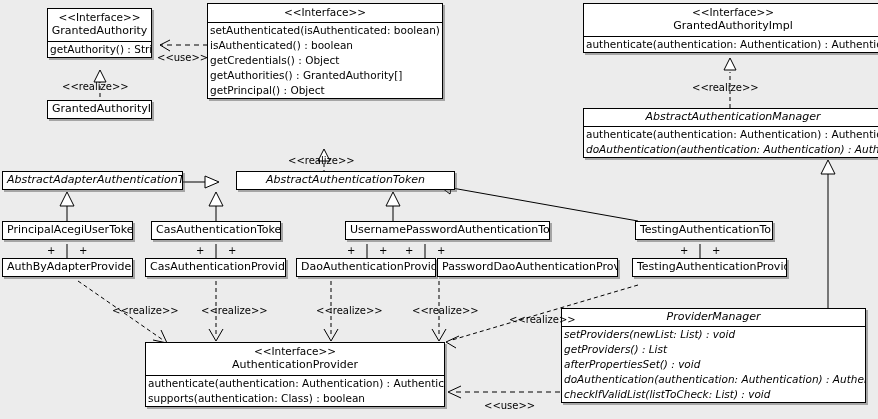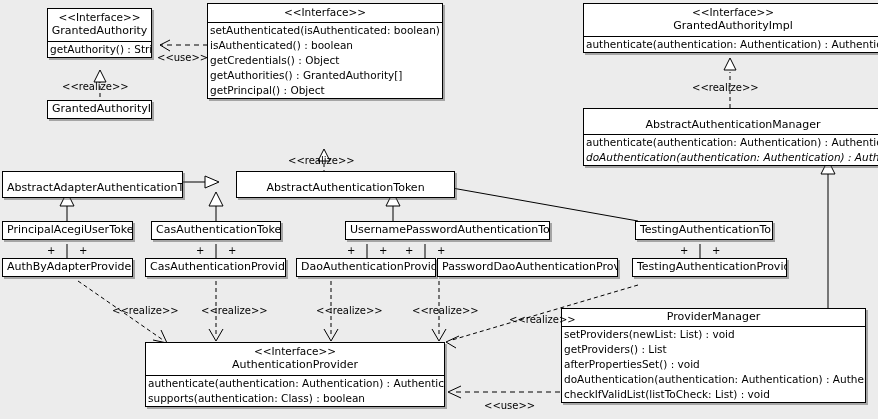--- a/index.html
+++ b/index.html
@@ -49,22 +49,22 @@
     white-space: nowrap;
   }
   .uml-head .cname {
     display: block;
     font-size: 11px;
     line-height: 14px;
     color: #000;
     white-space: nowrap;
   }
   .uml-head.italic .cname {
+    font-style: italic;
     font-weight: normal;
-    margin-top: 8px;
   }
   .uml-sep {
     border-top: 1px solid #000;
     height: 0;
     font-size: 0;
     line-height: 0;
   }
   .uml-members {
     padding: 0;
   }
@@ -334,21 +334,21 @@
       <span class="stereo">&lt;&lt;Interface&gt;&gt;</span>
       <span class="cname">AuthenticationProvider</span>
     </div>
     <div class="uml-sep"></div>
     <div class="uml-members">
       <div class="member">authenticate(authentication: Authentication) : Authentication</div>
       <div class="member">supports(authentication: Class) : boolean</div>
     </div>
   </div>
 
-  <div class="uml-box compact" style="left:561px; top:308px; width:305px;">
+  <div class="uml-box compact" style="left:561px; top:308px; width:305px;font-style:italic;">
     <div class="uml-head">
       <span class="cname">ProviderManager</span>
     </div>
     <div class="uml-sep"></div>
     <div class="uml-members">
       <div class="member">setProviders(newList: List) : void</div>
       <div class="member">getProviders() : List</div>
       <div class="member">afterPropertiesSet() : void</div>
       <div class="member">doAuthentication(authentication: Authentication) : Authentication</div>
       <div class="member">checkIfValidList(listToCheck: List) : void</div>

